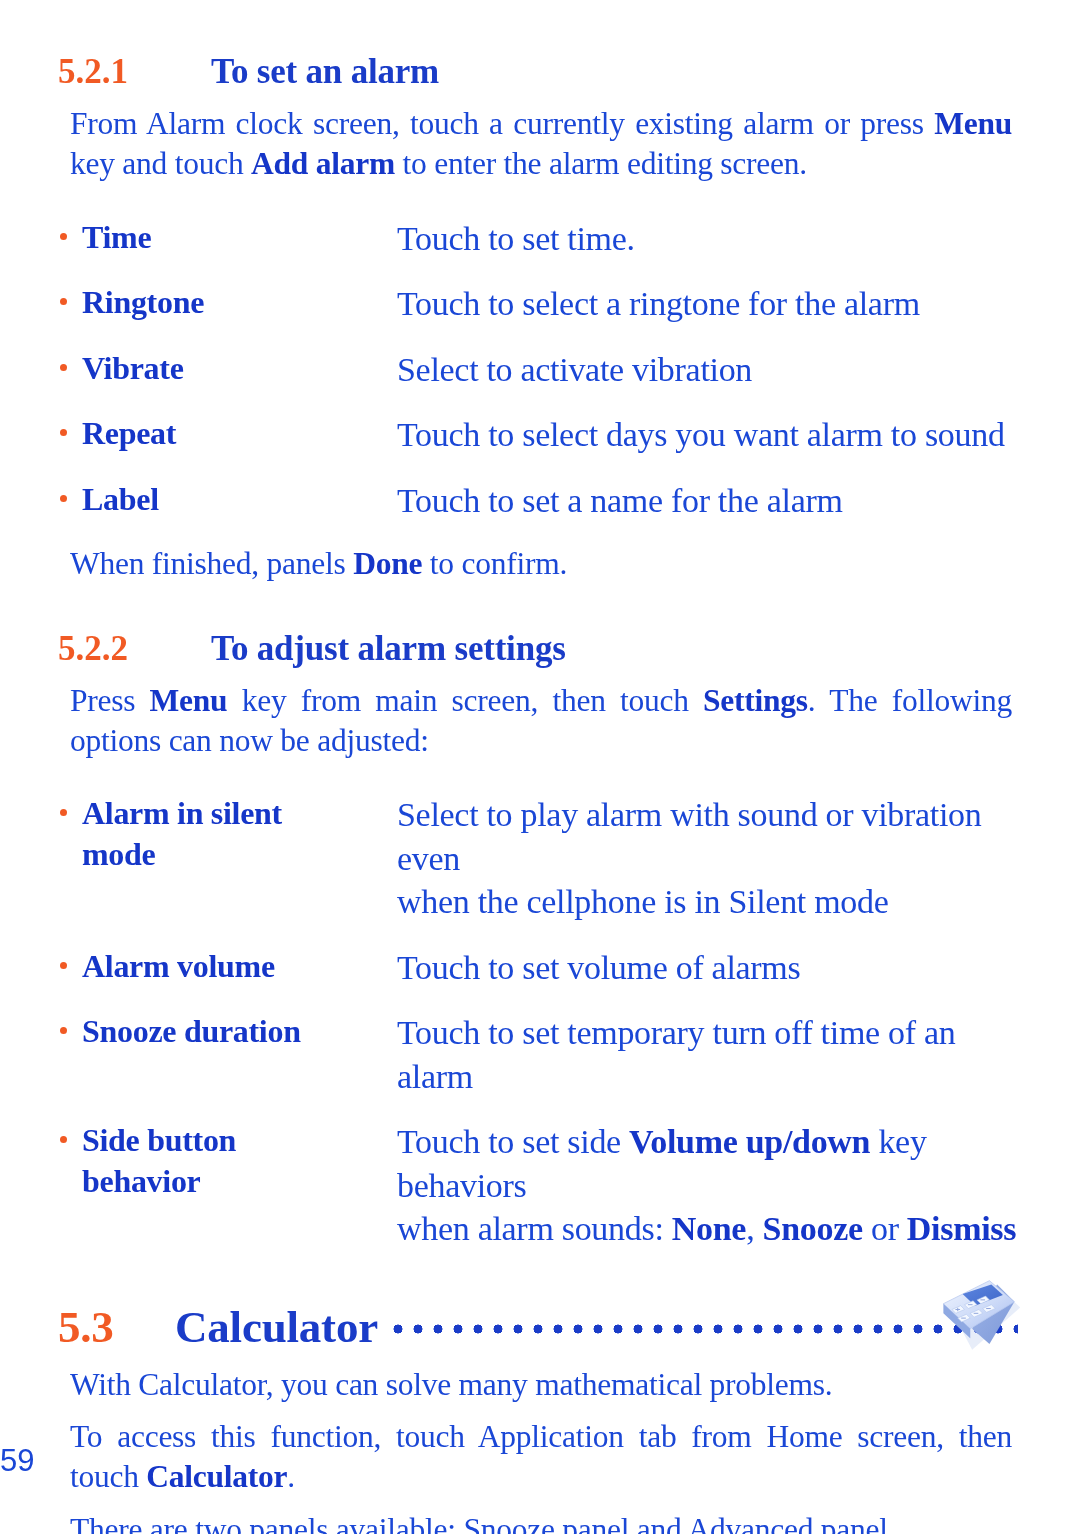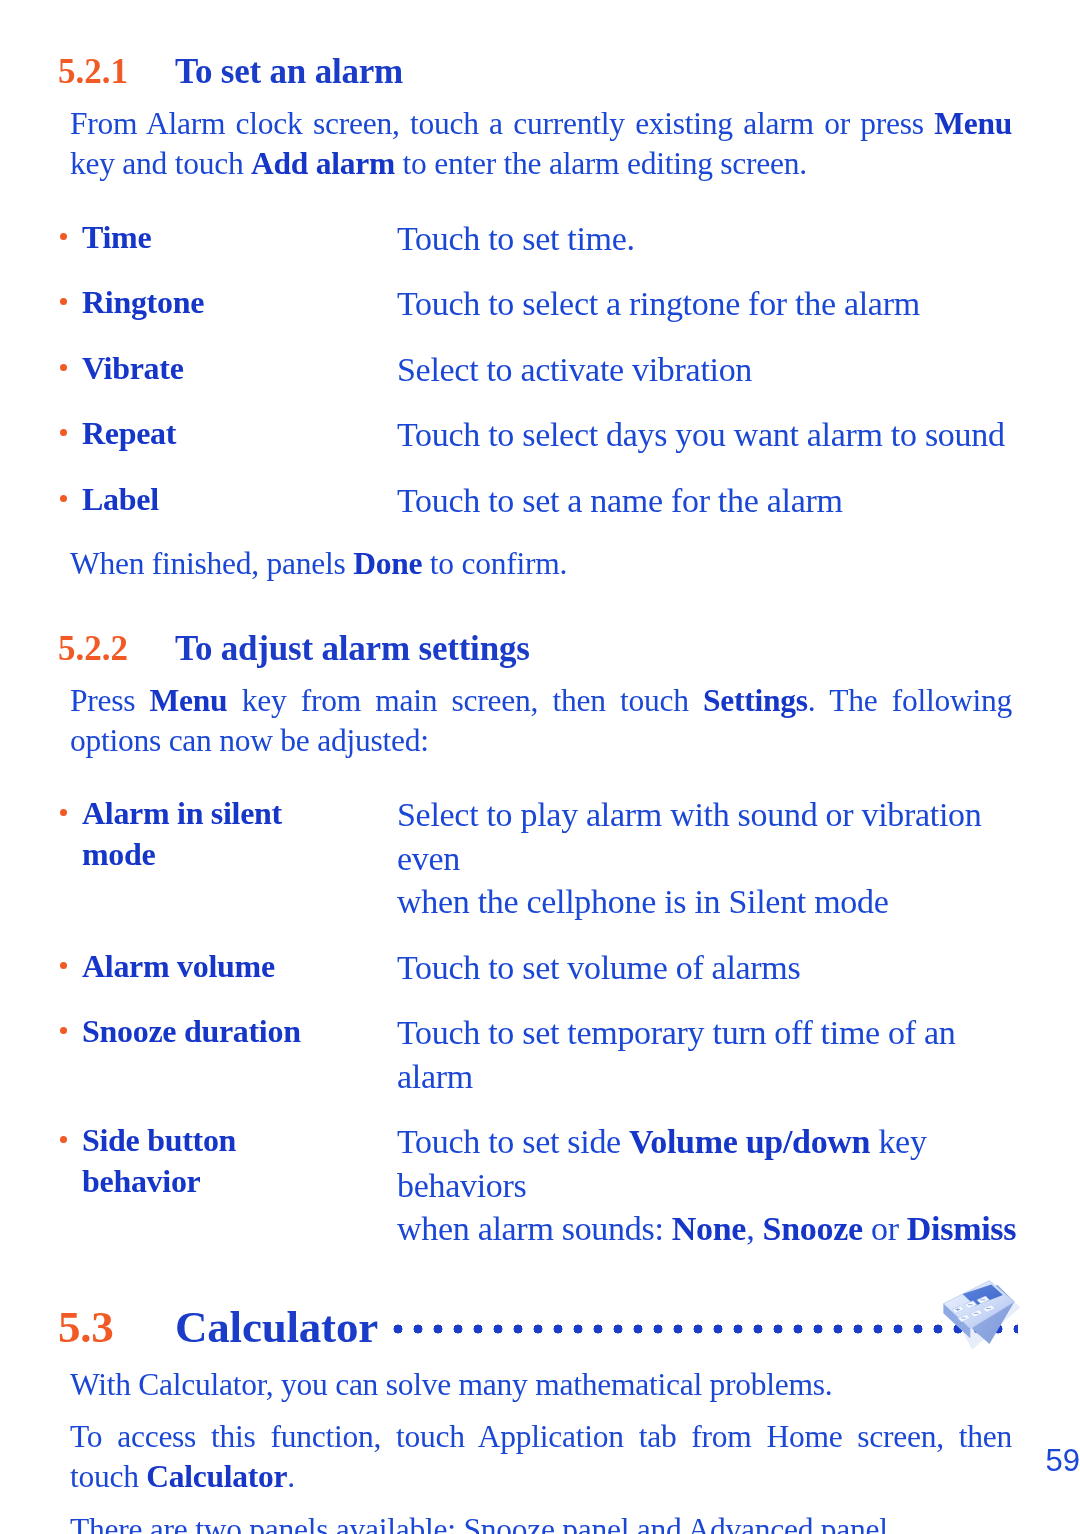--- a/index.html
+++ b/index.html
@@ -41,20 +41,21 @@
     margin-top: 44px;
   }
   .h-sub .num {
     color: #F15A24;
     width: 117px;
     flex: 0 0 117px;
     letter-spacing: 0px;
   }
   .h-sub .title {
     color: #1A3CC8;
+    margin-left: 36px;
   }
 
   .h-main {
     font-size: 45px;
     margin-top: 50px;
     position: relative;
   }
   .h-main .num {
     color: #F15A24;
     width: 117px;
@@ -144,21 +145,21 @@
     width: 96px;
     height: 96px;
   }
 
   
   .pagenum {
     position: absolute;
     left: 0;
     right: 0;
     top: 1443px;
-    text-align: right;
+    text-align: left;
     color: #1A47D6;
     font-size: 31px;
     font-weight: normal;
     letter-spacing: 0px;
   }
 </style>
 </head>
 <body>
 
 <div class="page">

